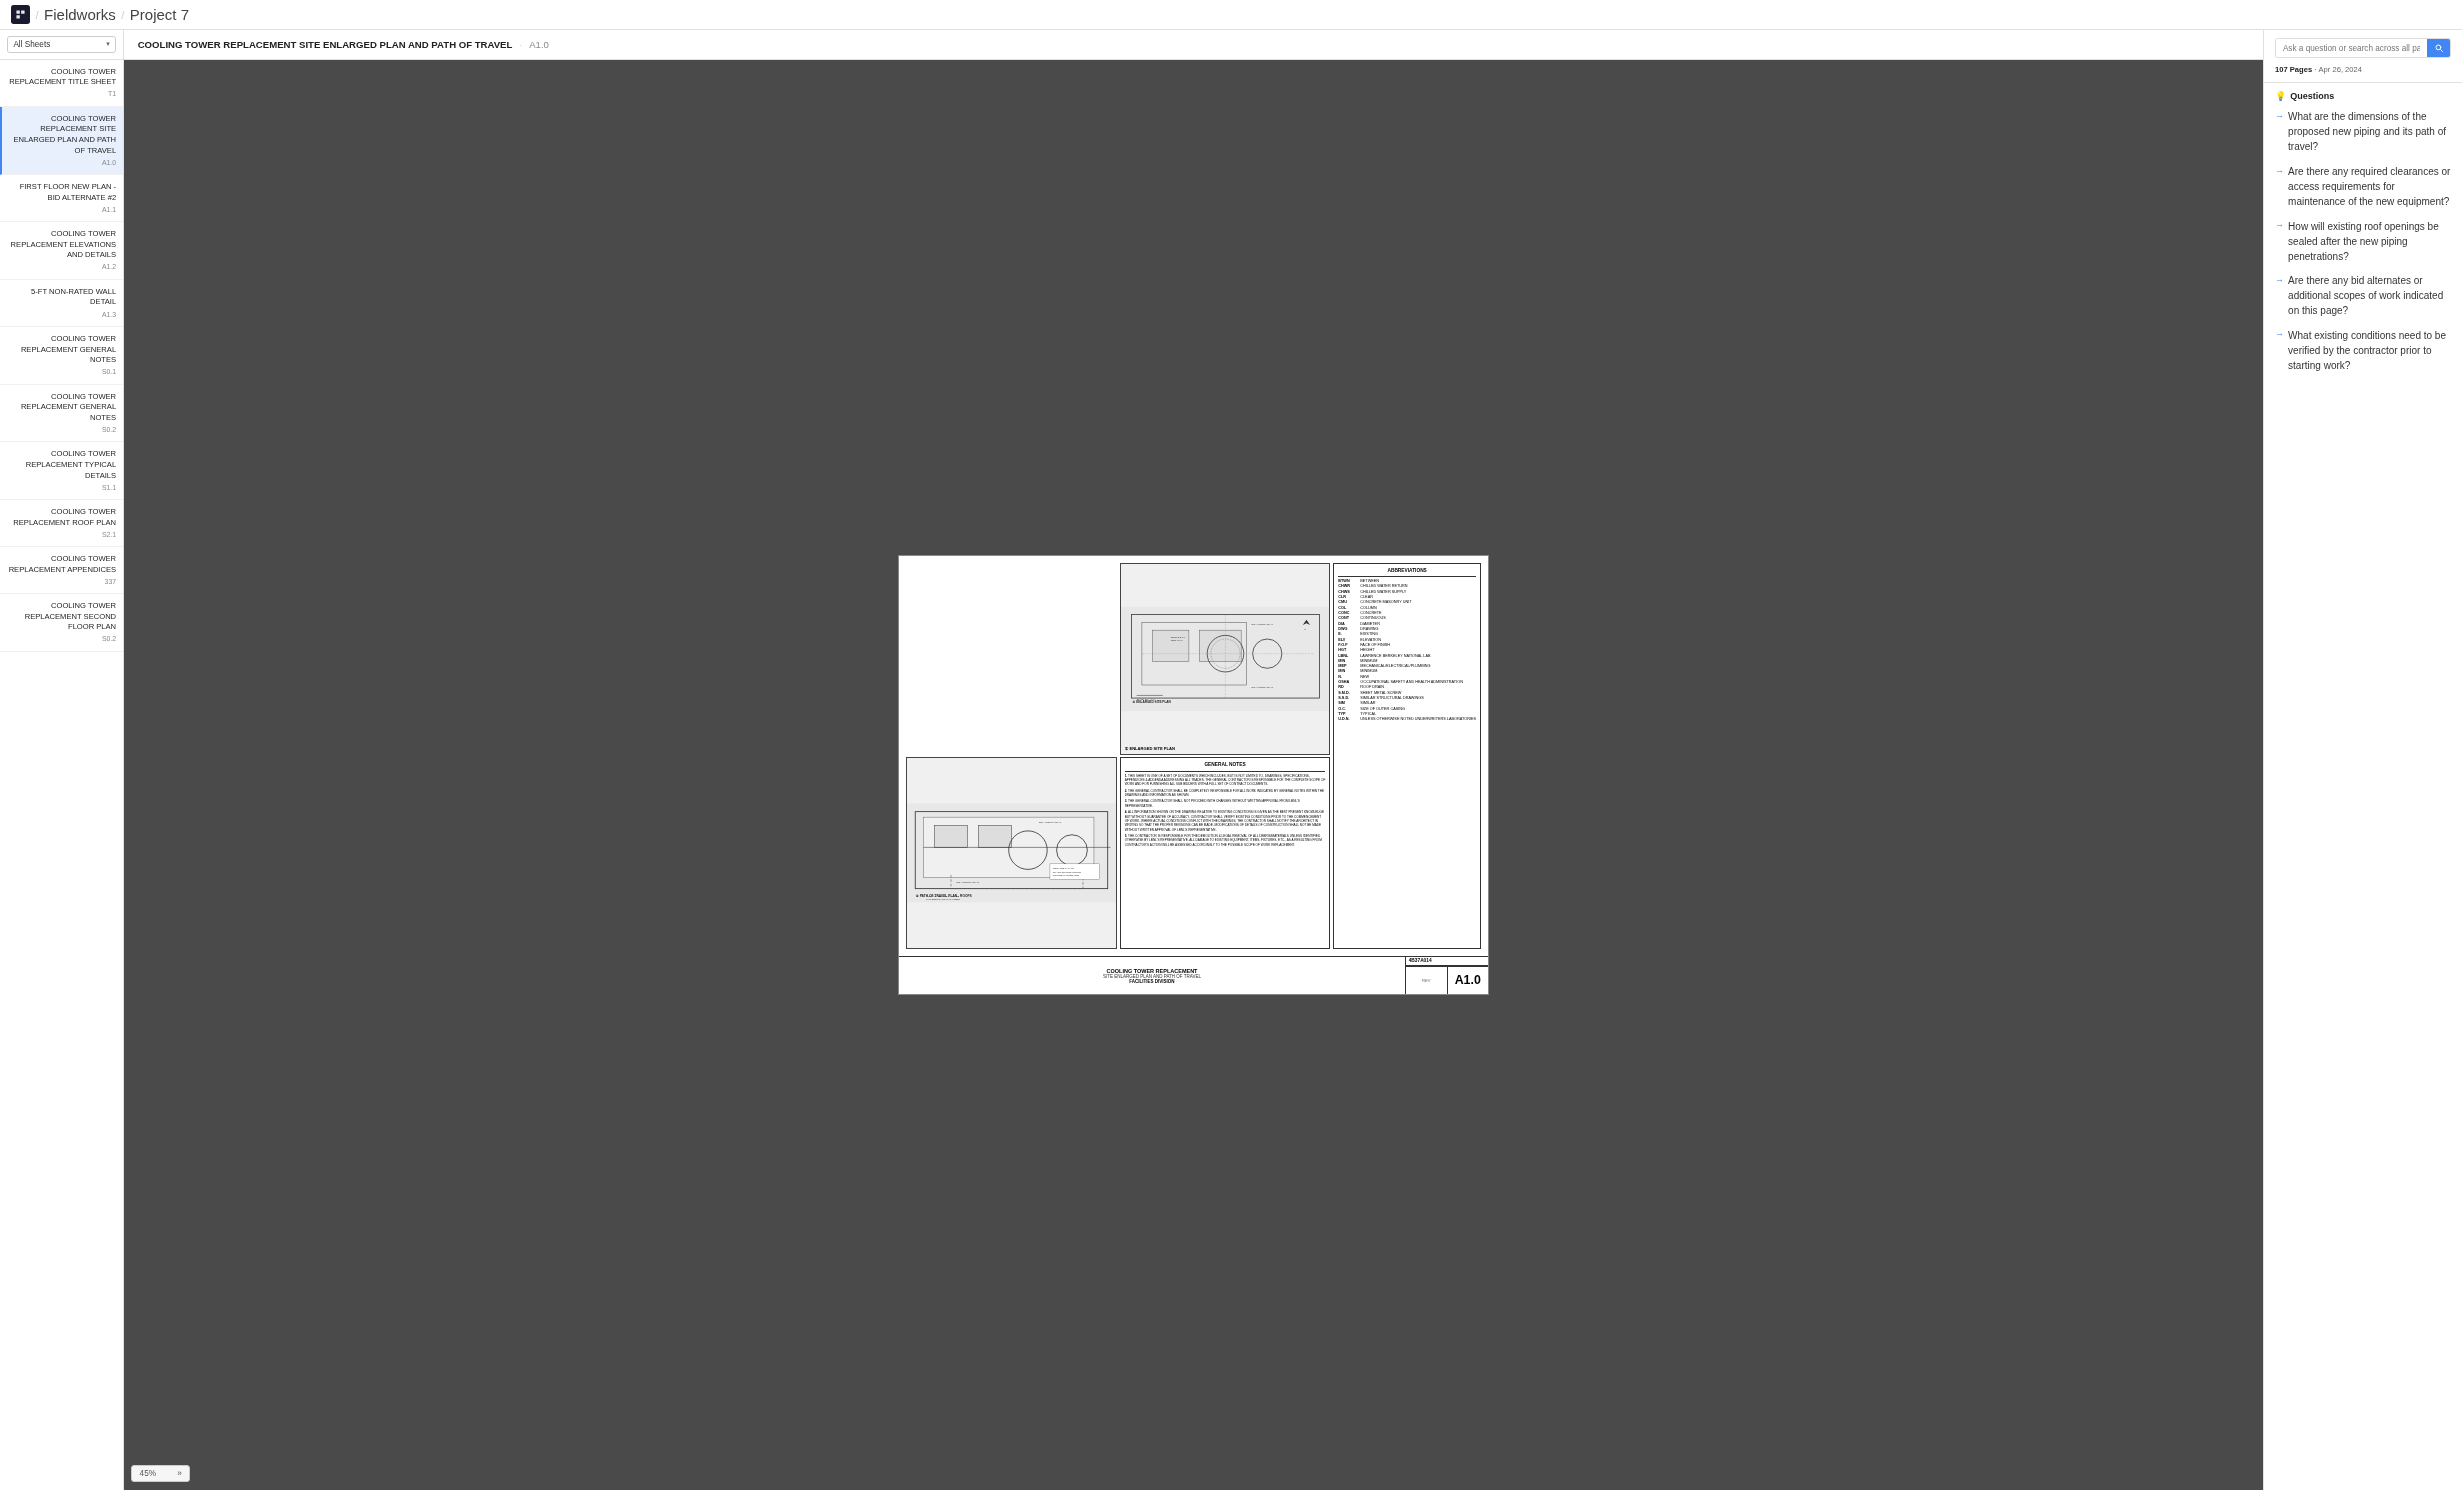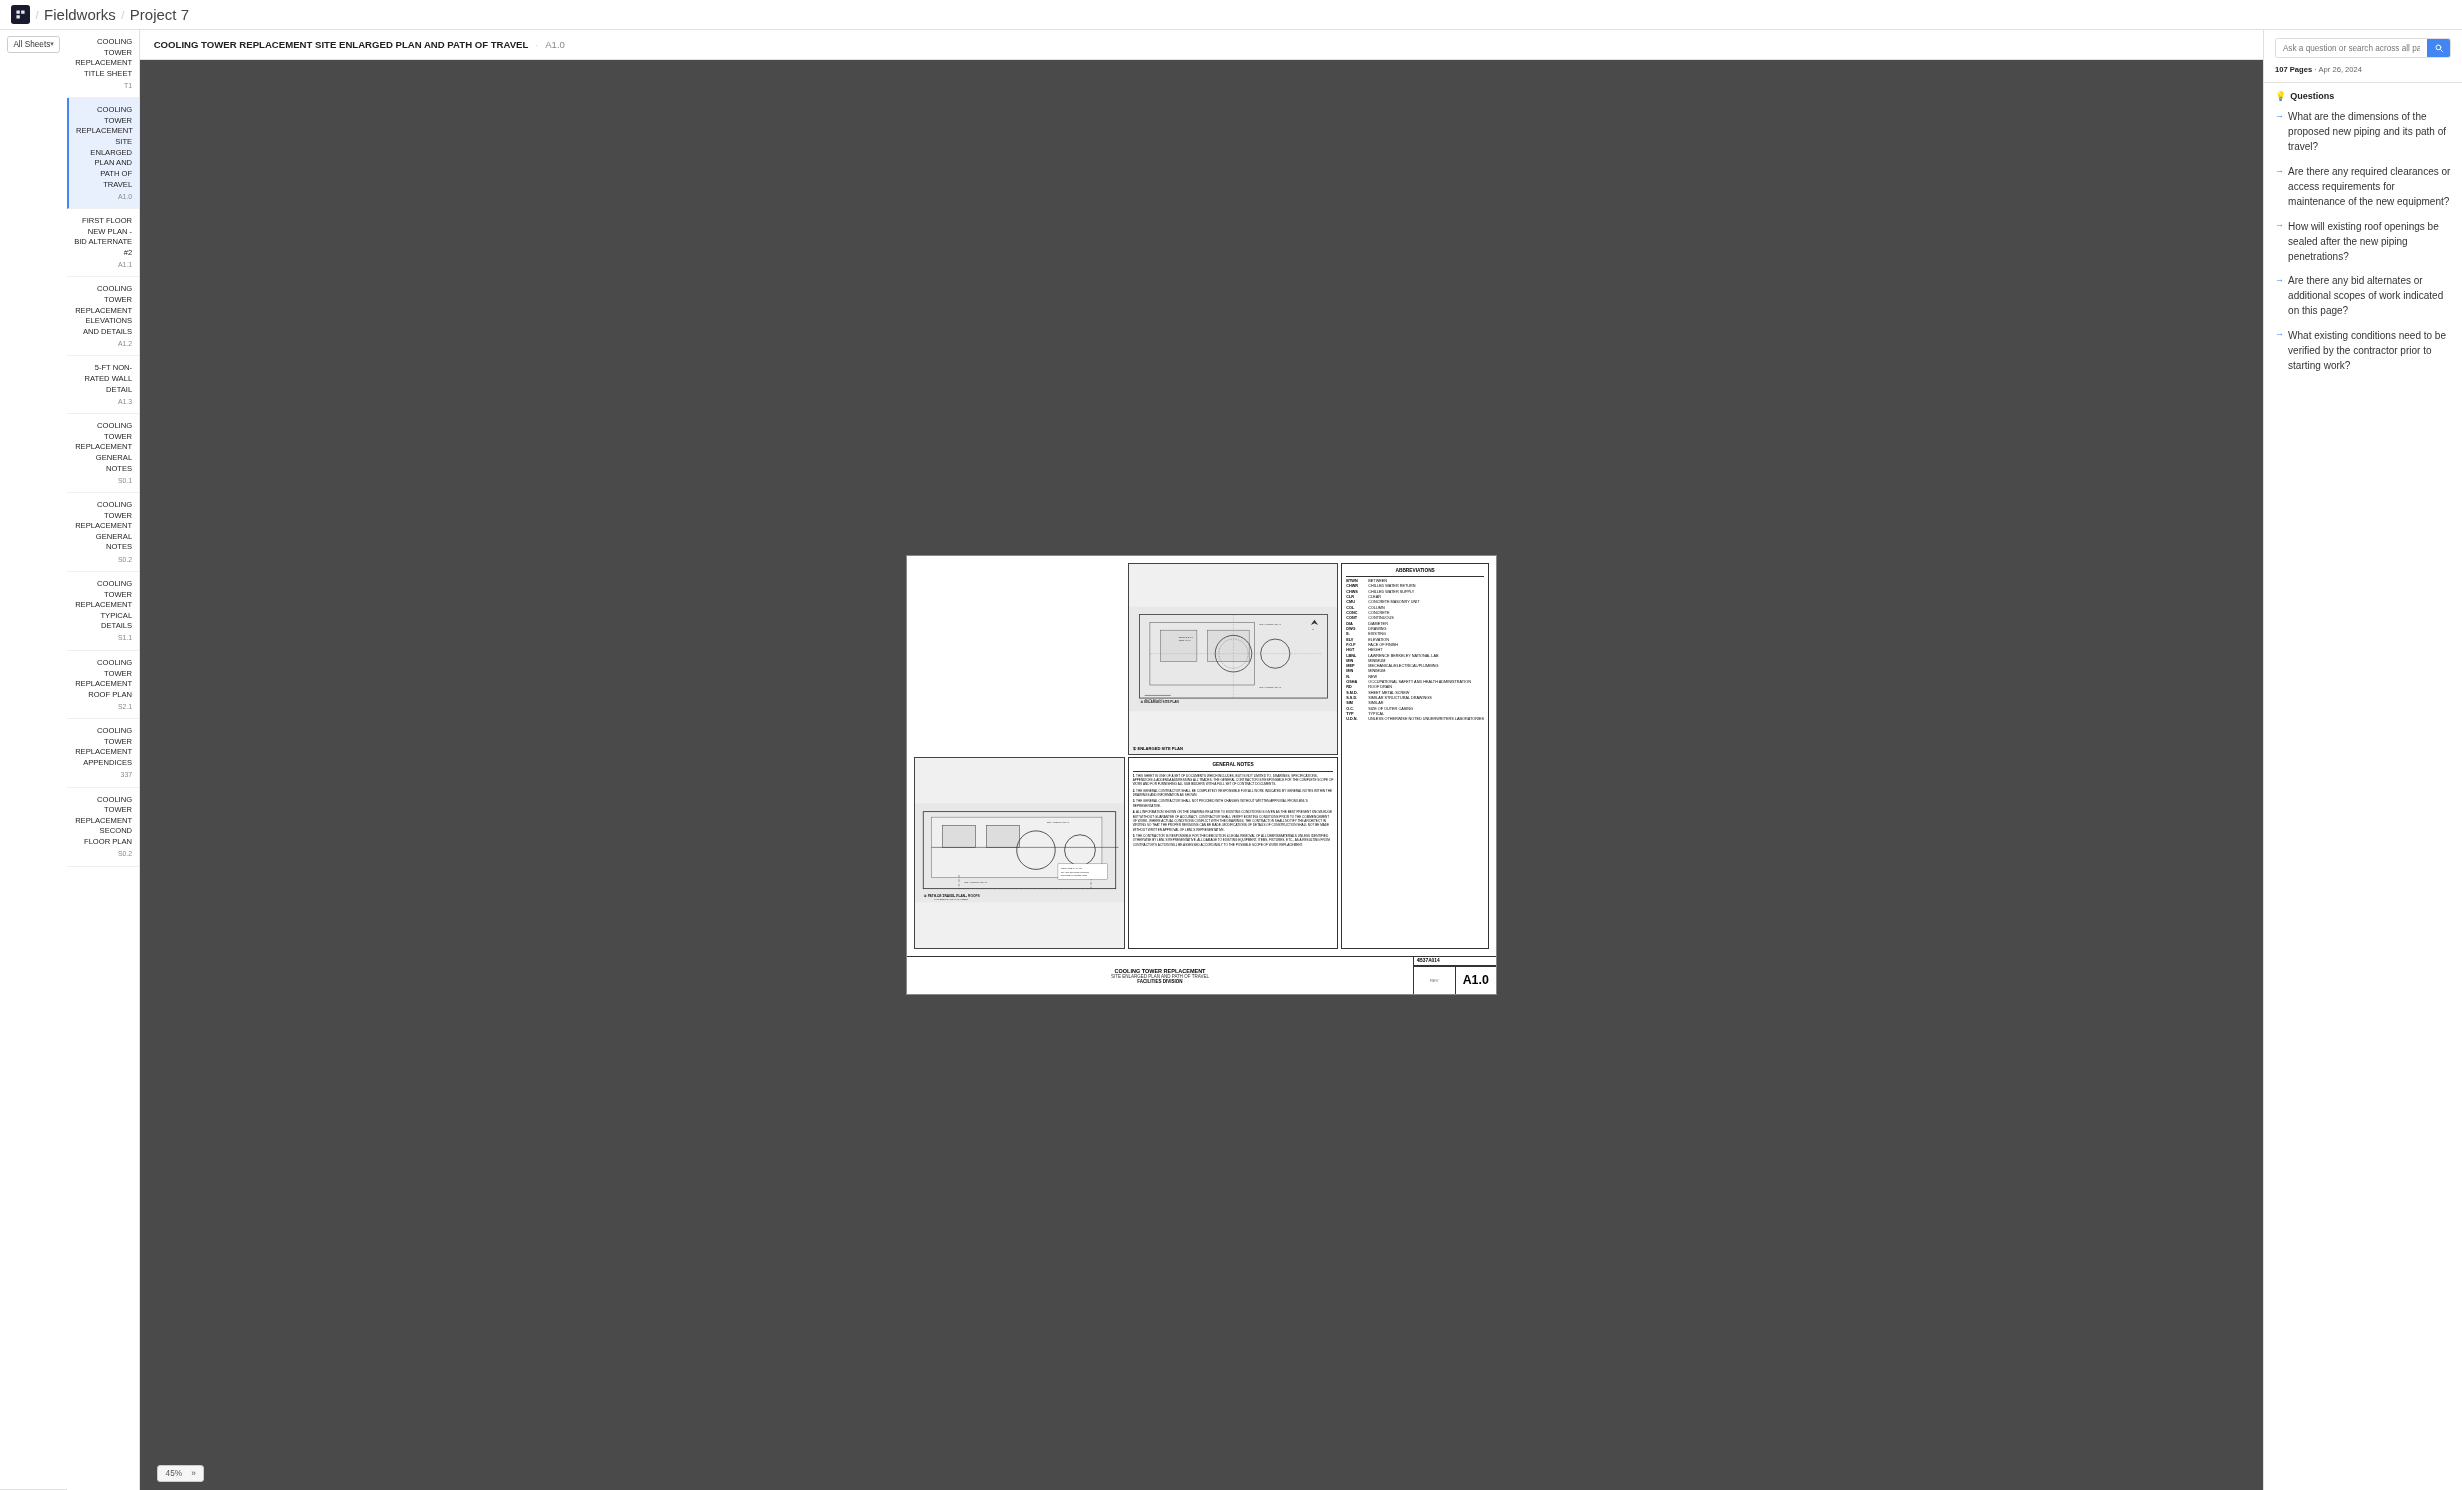--- a/index.html
+++ b/index.html
@@ -14,22 +14,22 @@
     }
     .top-nav .logo { width: 19px; height: 19px; }
     .top-nav .sep { color: #ccc; font-size: 11px; }
     .top-nav .breadcrumb-item { color: #444; font-size: 15px; cursor: pointer; }
 
     
     .main-layout { display: flex; flex: 1; overflow: hidden; }
 
     
     .sidebar {
-      width: 140px; background: #fff; border-right: 0.7px solid #e0e0e0;
-      display: flex; overflow: hidden; flex-shrink: 0;
+      width: 124px; background: #fff; border-right: 0.7px solid #e0e0e0;
+      display: flex; flex-direction: column; overflow: hidden; flex-shrink: 0;
     }
     .sidebar-header {
       padding: 5.5px 6.9px; border-bottom: 0.7px solid #e0e0e0;
     }
     .sheet-selector {
       display: flex; align-items: center; justify-content: space-between;
       padding: 3.4px 5.5px; border: 0.7px solid #ccc; border-radius: 2.7px;
       background: #fff; cursor: pointer; font-size: 8.2px; color: #333;
     }
     .sheet-selector .chevron { font-size: 6.9px; color: #666; }
@@ -99,22 +99,22 @@
     .title-block-main { flex: 1; border-right: 0.7px solid #333; display: flex; flex-direction: column; justify-content: center; padding: 2.7px 5.5px; }
     .title-block-main .tb-title { font-size: 5.5px; font-weight: 700; text-align: center; }
     .title-block-main .tb-sub { font-size: 4.5px; text-align: center; color: #333; }
     .title-block-main .tb-div { font-size: 4.5px; text-align: center; font-weight: 600; }
     .title-block-right { width: 82px; display: flex; flex-direction: column; }
     .tb-row { border-bottom: 0.7px solid #333; padding: 1.4px 2.7px; font-size: 3.8px; display: flex; align-items: center; }
     .tb-sheet-num { font-size: 12.4px; font-weight: 700; display: flex; align-items: center; justify-content: center; flex: 1; border-left: 1.4px solid #333; }
 
     
     .zoom-controls {
-      position: absolute; bottom: 8.2px; left: 17px;
-      display: flex; align-items: center; gap: 5px;
+      position: absolute; bottom: 8.2px; left: 7px;
+      display: flex; align-items: center; gap: 17px;
       background: rgba(255,255,255,0.95); border: 0.7px solid #ccc; border-radius: 3px;
       padding: 2.7px 5.5px; font-size: 8.2px;
     }
     .zoom-btn { cursor: pointer; color: #555; padding: 0 2.1px; }
 
     
     .right-panel {
       width: 199px; background: #fff; border-left: 0.7px solid #e0e0e0;
       display: flex; flex-direction: column; overflow: hidden; flex-shrink: 0;
     }

